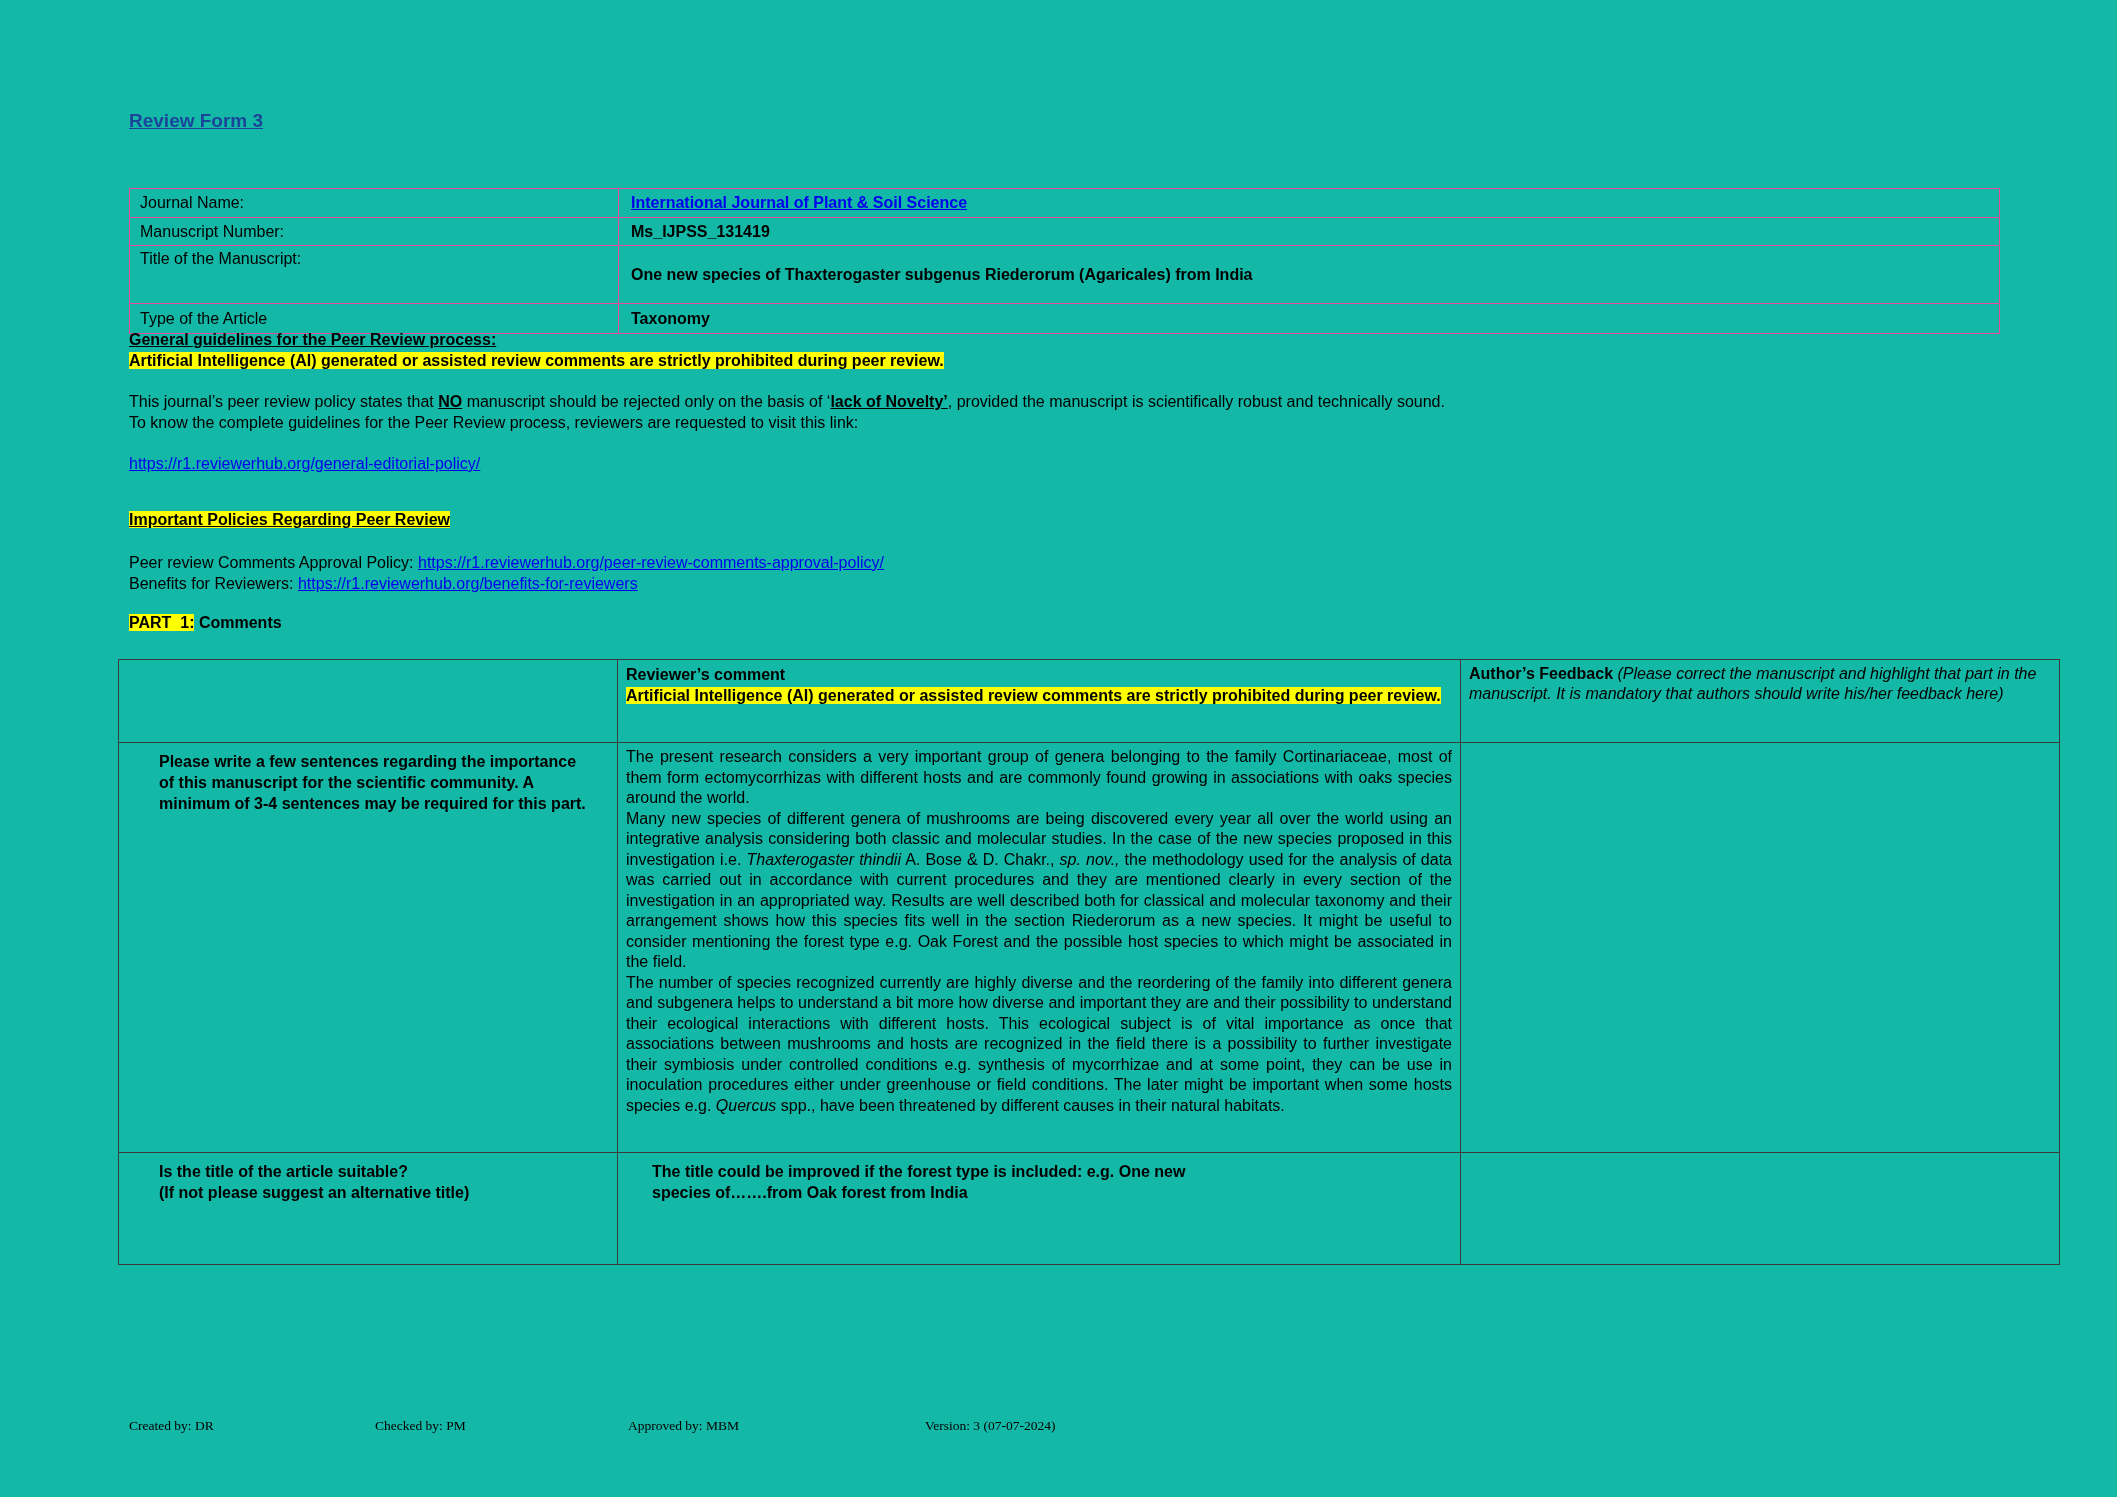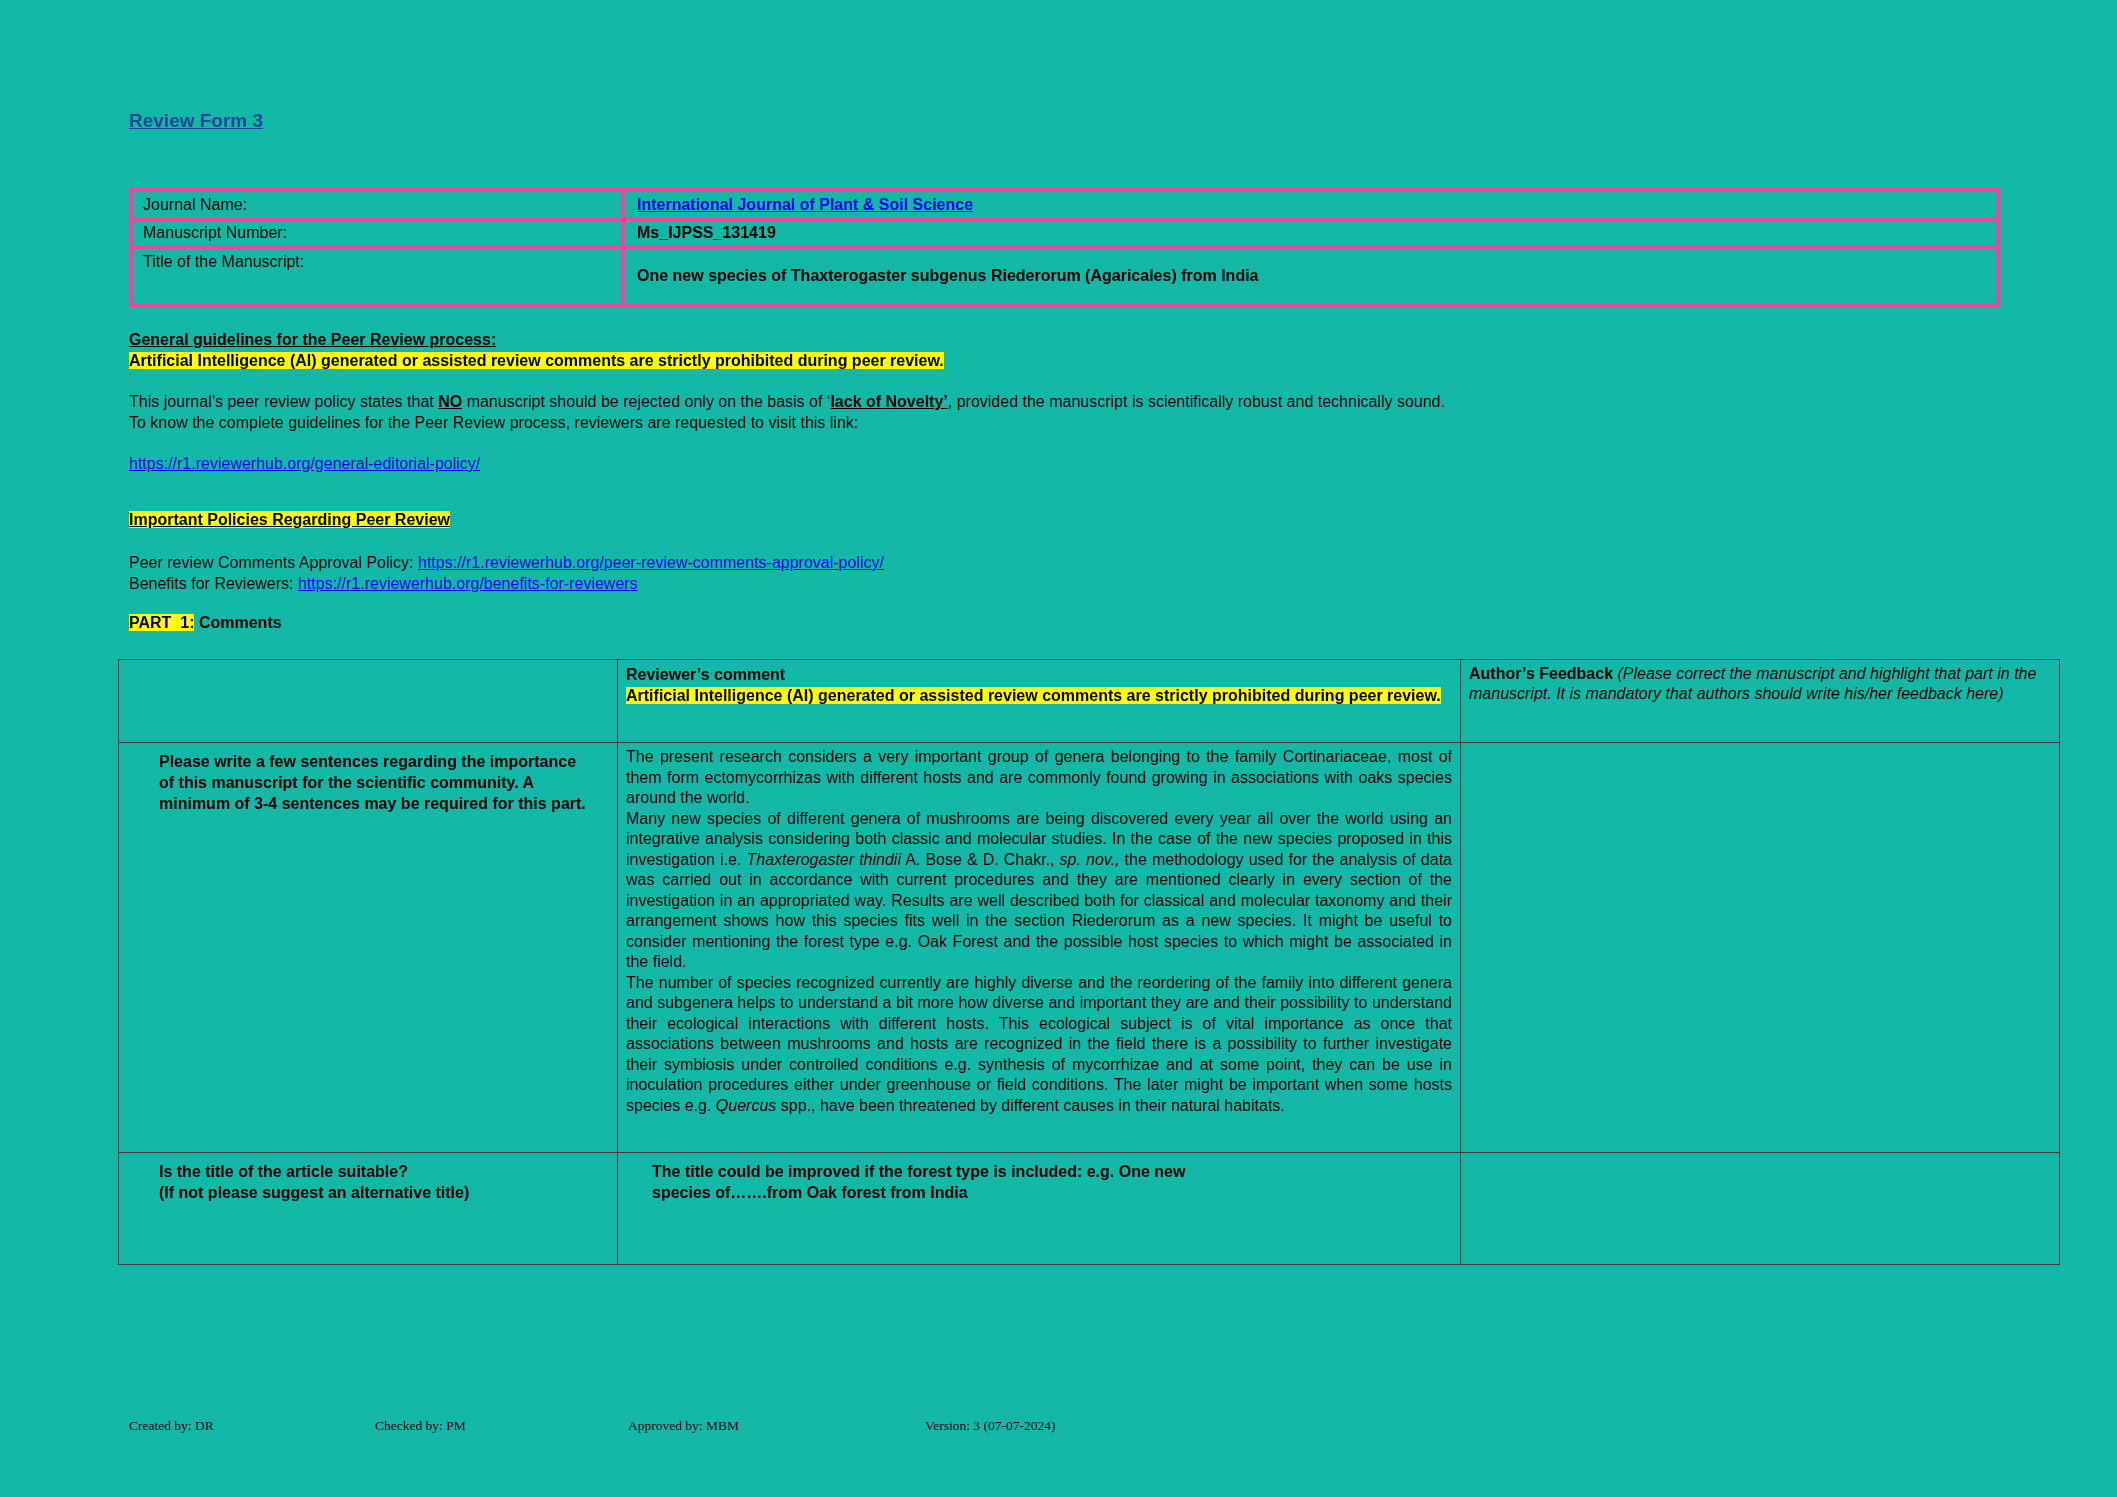--- a/index.html
+++ b/index.html
@@ -7,21 +7,21 @@
         font-family:"Liberation Sans",sans-serif;color:#000;font-size:16px;}
   .abs{position:absolute;}
   .b{font-weight:bold;}
   .i{font-style:italic;}
   .u{text-decoration:underline;}
   .hl{background:#ffff00;}
   .pre{white-space:pre;}
   a.lnk{color:#0000ee;text-decoration:underline;cursor:pointer;}
   .title{left:129px;top:110px;font-size:19px;font-weight:bold;color:#1b459b;text-decoration:underline;}
   table.info{position:absolute;left:129px;top:188px;width:1871px;border-collapse:collapse;table-layout:fixed;}
-  table.info td{border:4px solid #ec4899;padding:2px 12px;font-size:16px;vertical-align:middle;}
+  table.info td{border:1px solid #ec4899;padding:2px 12px;font-size:16px;vertical-align:middle;}
   table.info td.lab{width:466px;padding-left:10px;}
   table.info tr.r3 td.lab{vertical-align:top;padding-top:4px;}
   .gline{left:129px;line-height:21px;}
   table.cmt{position:absolute;left:118px;top:659px;width:1890px;border-collapse:collapse;table-layout:fixed;}
   table.cmt td{border:1px solid #3c3c3c;vertical-align:top;font-size:16px;padding:4px 8px;}
   table.cmt td.c1{width:482px;}
   table.cmt td.c2{width:826px;}
   table.cmt td.c3{width:582px;}
   .q{padding-left:32px;padding-right:16px;font-weight:bold;line-height:21px;padding-top:4px;}
   .jp{margin:0;text-align:justify;line-height:20.5px;}
@@ -44,20 +44,24 @@
       <td class="lab">Journal Name:</td>
       <td><a class="lnk b">International Journal of Plant &amp; Soil Science</a></td>
     </tr>
     <tr style="height:28px;margin-top:32px;">
       <td class="lab">Manuscript Number:</td>
       <td class="b">Ms_IJPSS_131419</td>
     </tr>
     <tr class="r3" style="height:58px;">
       <td class="lab">Title of the Manuscript:</td>
       <td class="b">One new species of Thaxterogaster subgenus Riederorum (Agaricales) from India</td>
+    </tr>
+    <tr style="height:30px;">
+      <td class="lab">Type of the Article</td>
+      <td class="b">Taxonomy</td>
     </tr>
   </tbody>
     </table>
 
   <div class="abs gline b u" style="top:329px;">General guidelines for the Peer Review process:</div>
 
   <div class="abs gline" style="top:350px;"><span class="hl b">Artificial Intelligence (AI) generated or assisted review comments are strictly prohibited during peer review.</span></div>
 
   <div class="abs gline" style="top:412px;">To know the complete guidelines for the Peer Review process, reviewers are requested to visit this link:</div>
 

